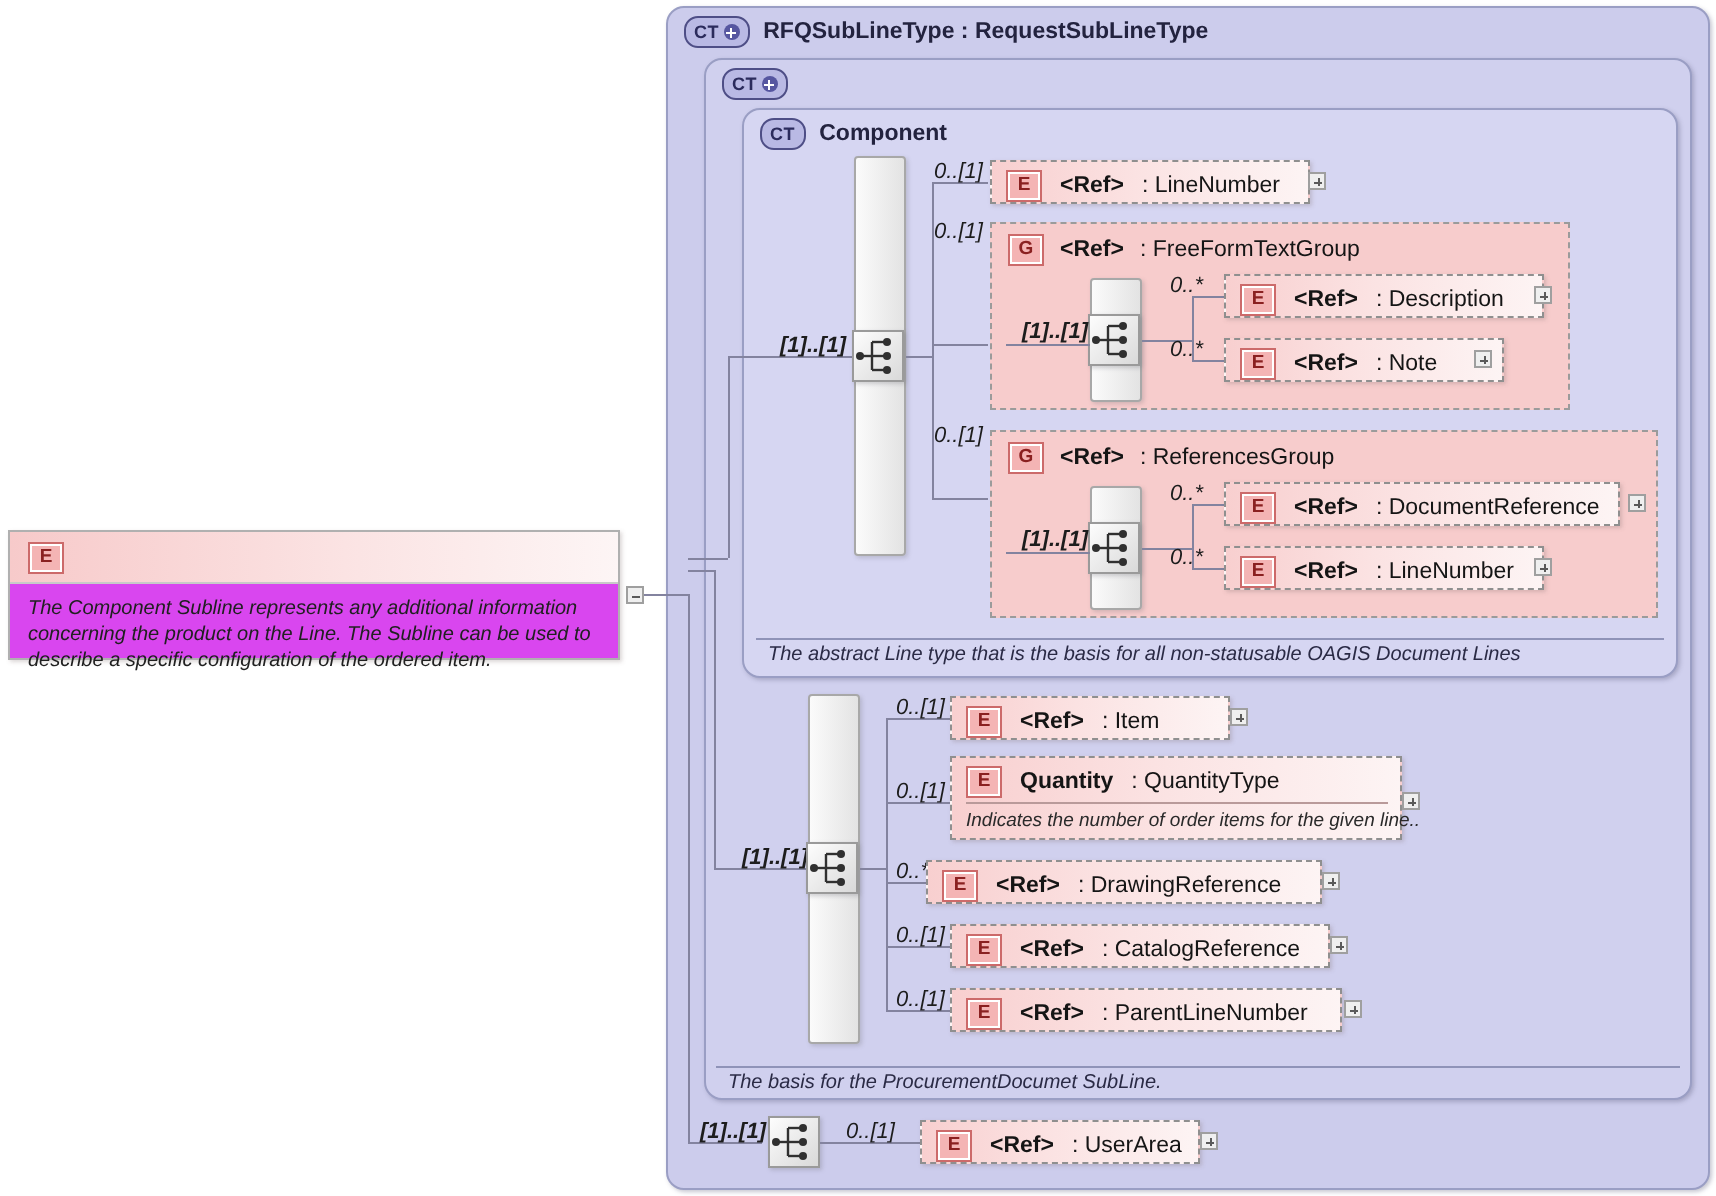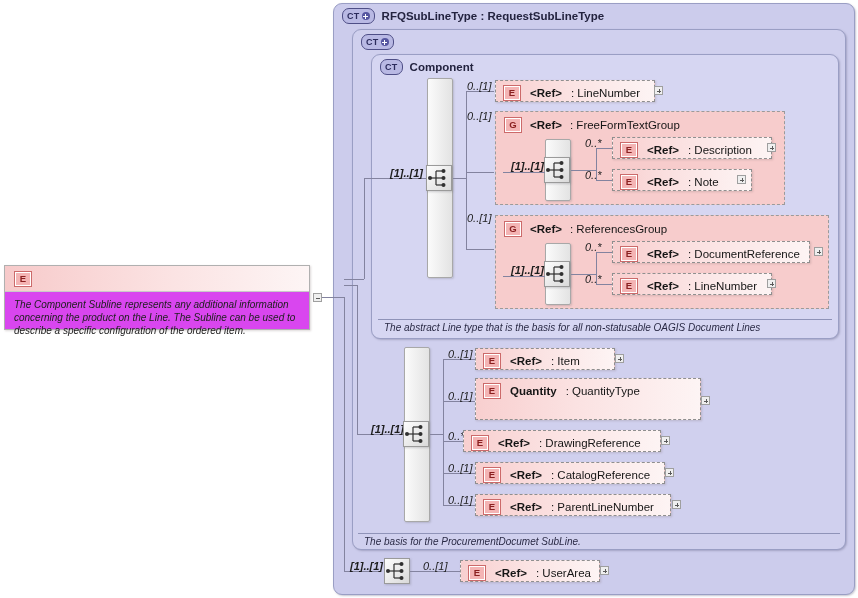--- a/index.html
+++ b/index.html
@@ -402,20 +402,21 @@
   </div>
 </div>
 <div class="expander" style="left:615px;top:354px;"></div>
 
 <div class="ebox withannot" style="left:475px;top:378px;width:226px;height:42px;">
   <div class="ebox-row">
     <span class="badge-e">E</span>
     <span class="nm ref">Quantity</span>
     <span class="nm typ">: QuantityType</span>
   </div>
+  <div class="ebox-annot">Indicates the number of order items for the given line..</div>
 </div>
 <div class="expander" style="left:701px;top:396px;"></div>
 
 <div class="ebox" style="left:463px;top:430px;width:198px;height:22px;">
   <div class="ebox-row">
     <span class="badge-e">E</span>
     <span class="nm ref">&lt;Ref&gt;</span>
     <span class="nm typ">: DrawingReference</span>
   </div>
 </div>

